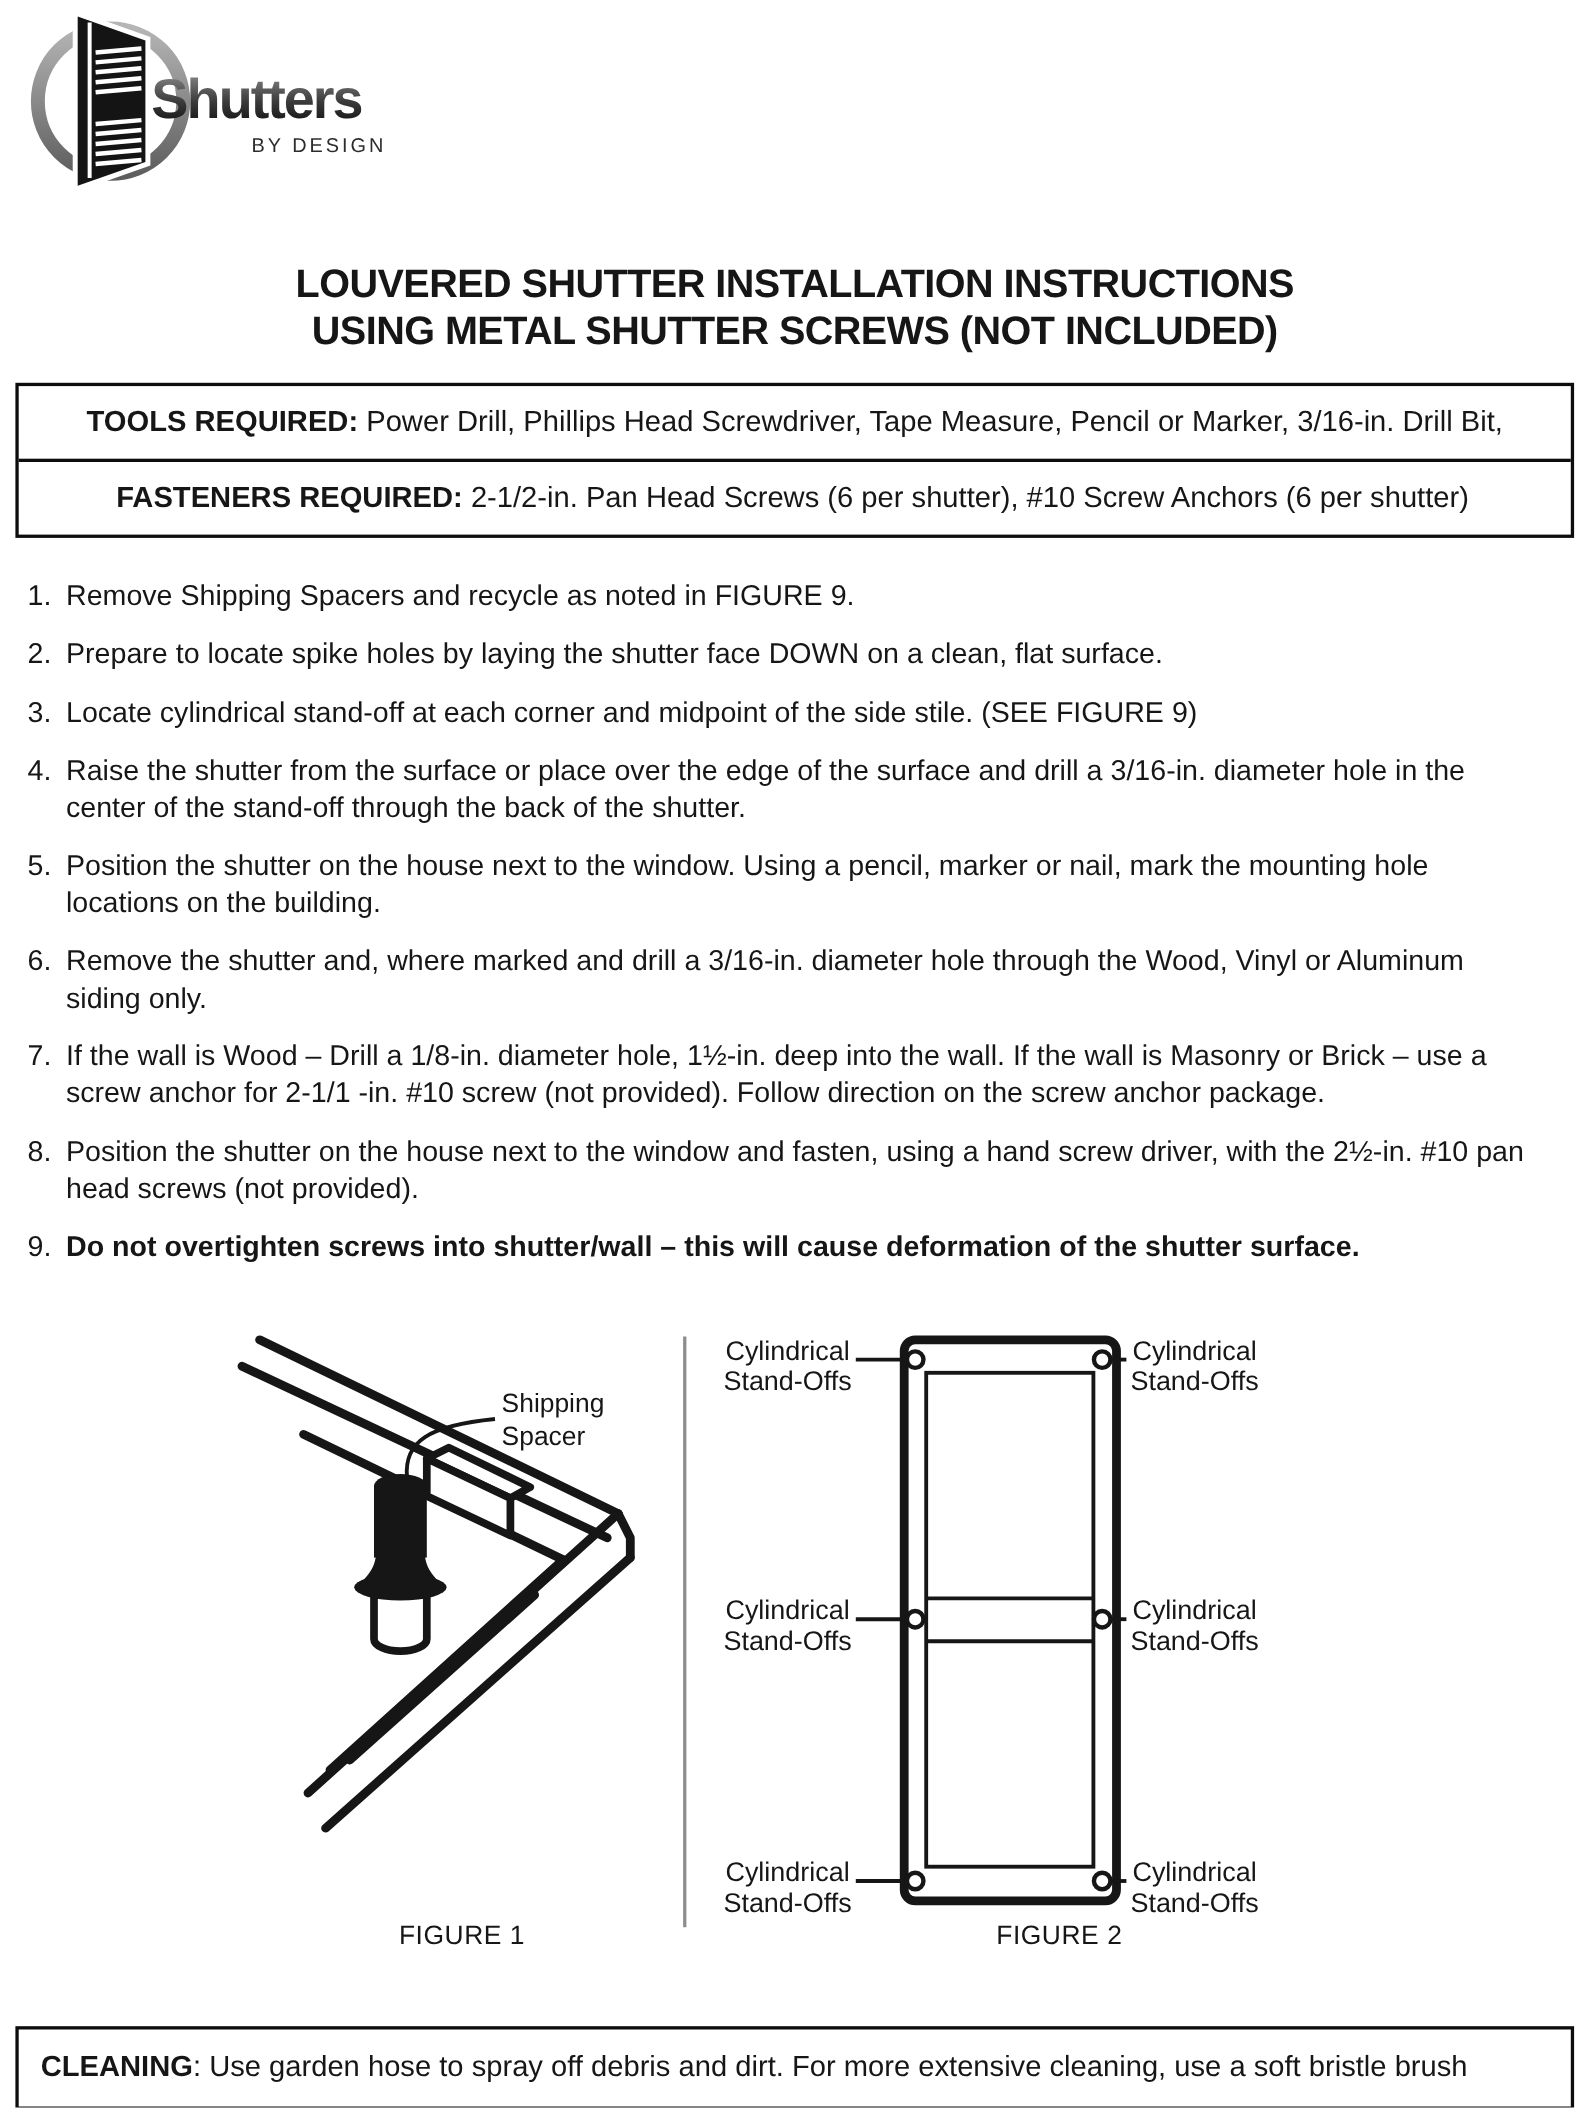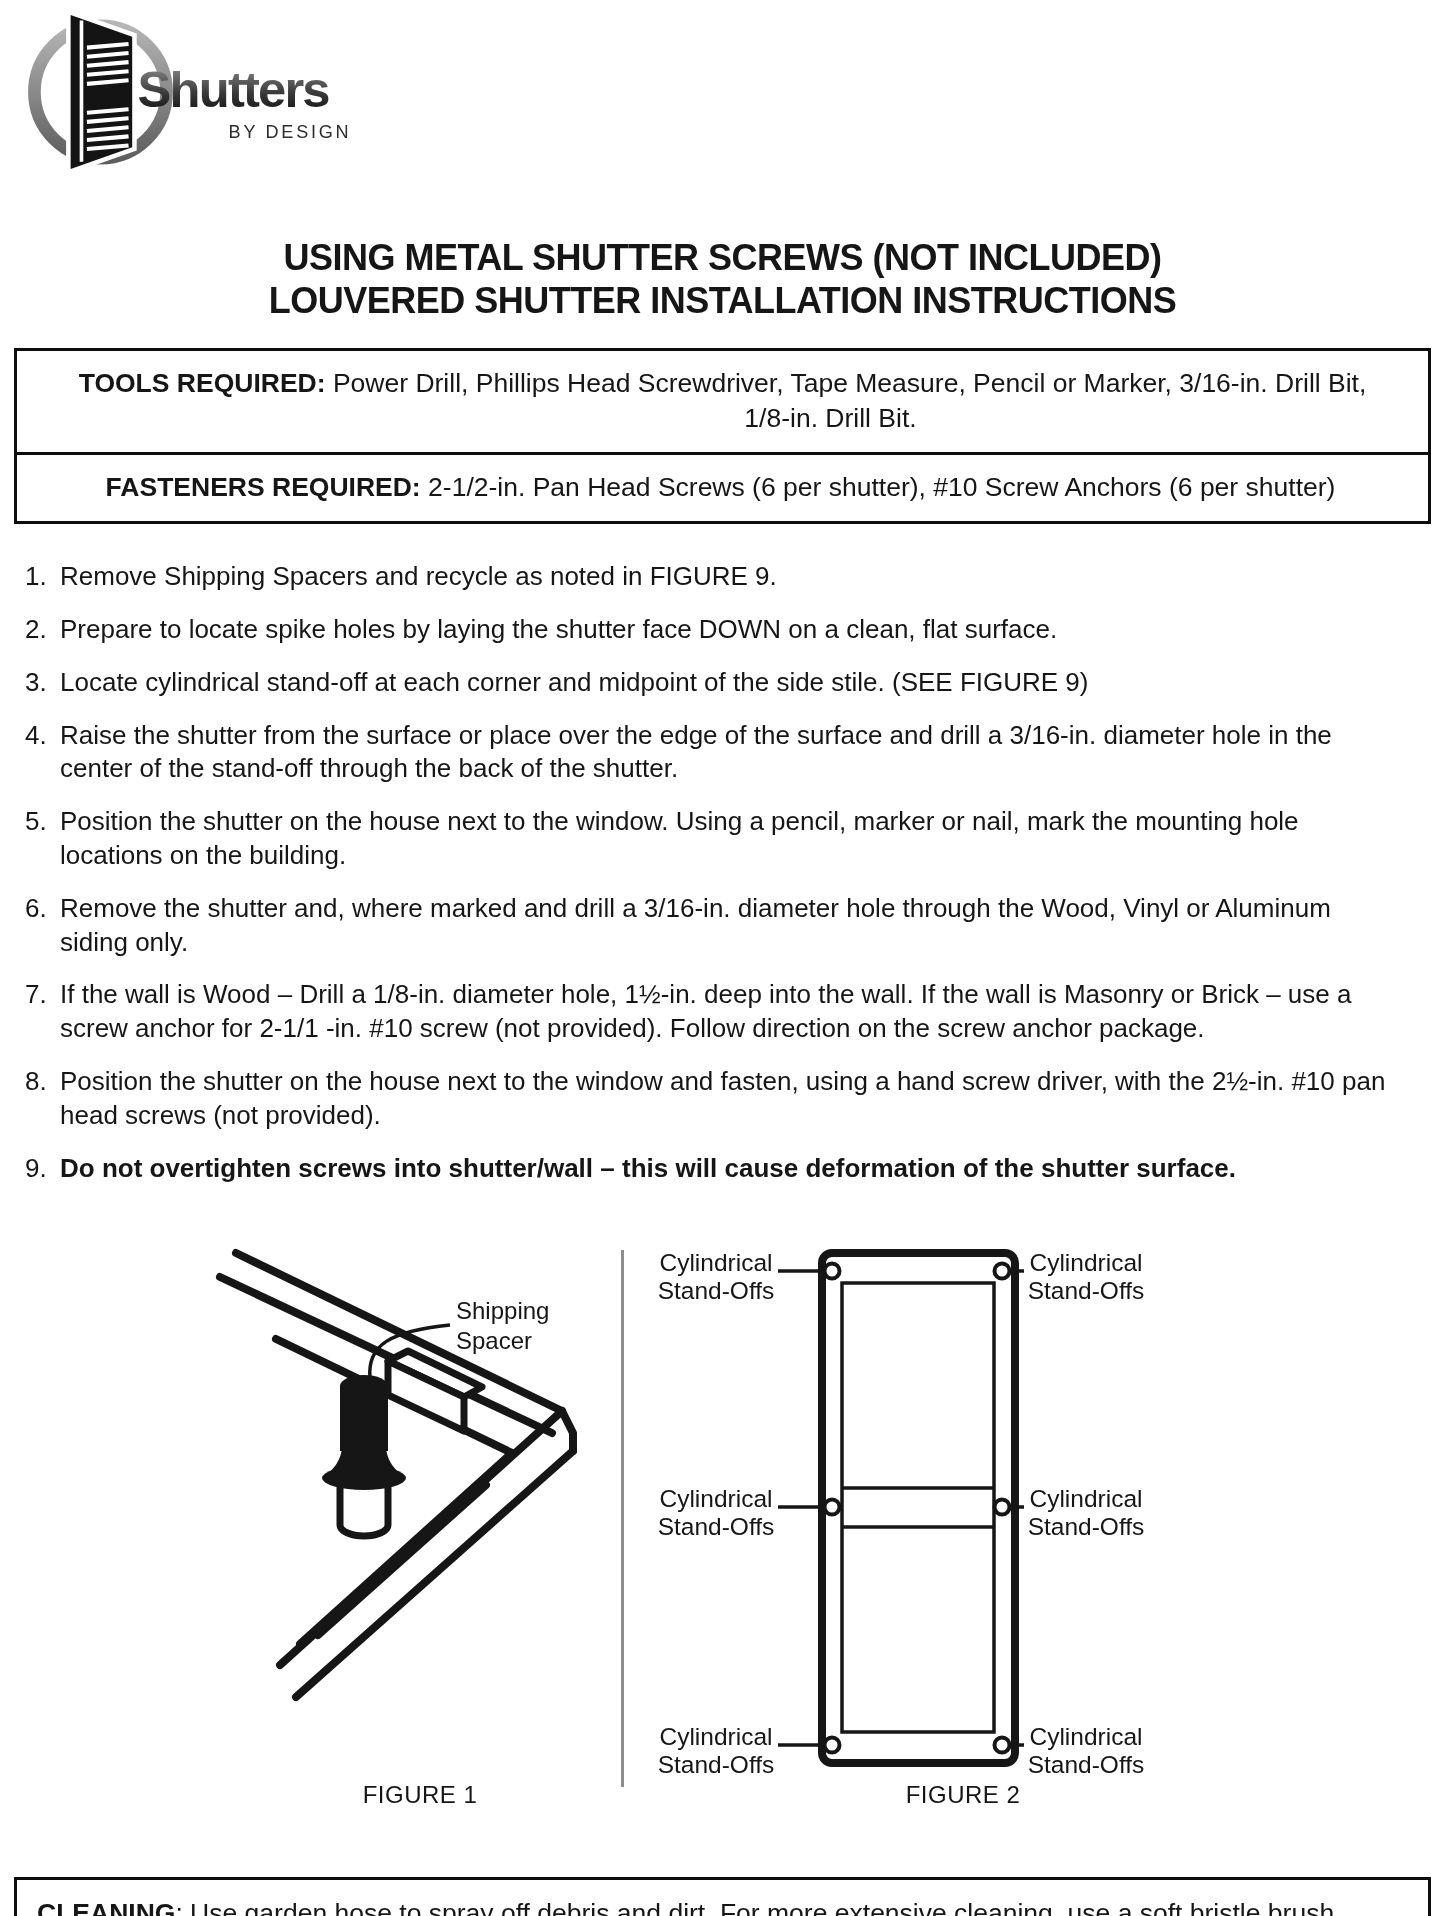--- a/index.html
+++ b/index.html
@@ -81,29 +81,28 @@
           <line x1="80" y1="148" x2="126" y2="144"></line>
           <line x1="80" y1="158" x2="126" y2="154"></line>
         </g>
       </g>
       <text x="136" y="112" font-size="56" font-weight="bold" letter-spacing="-2" fill="url(#gText)">Shutters</text>
       <text x="372" y="146" text-anchor="end" font-size="20" letter-spacing="3" fill="#2c2c2c">BY DESIGN</text>
     </svg>
   </header>
 
   <h1 class="title">
+    <div>LOUVERED SHUTTER INSTALLATION INSTRUCTIONS</div>
     <div>USING METAL SHUTTER SCREWS (NOT INCLUDED)</div>
-    <div>LOUVERED SHUTTER INSTALLATION INSTRUCTIONS</div>
   </h1>
 
   <section class="req-table">
     <div class="req-row">
       <span class="req-label">TOOLS REQUIRED:</span>
       <span>Power Drill, Phillips Head Screwdriver, Tape Measure, Pencil or Marker, 3/16-in. Drill Bit,</span>
-      <div class="req-cont">1/8-in. Drill Bit.</div>
     </div>
     <div class="req-row">
       <span class="req-label">FASTENERS REQUIRED:</span>
       <span>2-1/2-in. Pan Head Screws (6 per shutter), #10 Screw Anchors (6 per shutter)</span>
     </div>
   </section>
 
   <ol class="steps">
     <li class="step">
         <span class="num">1.</span>

